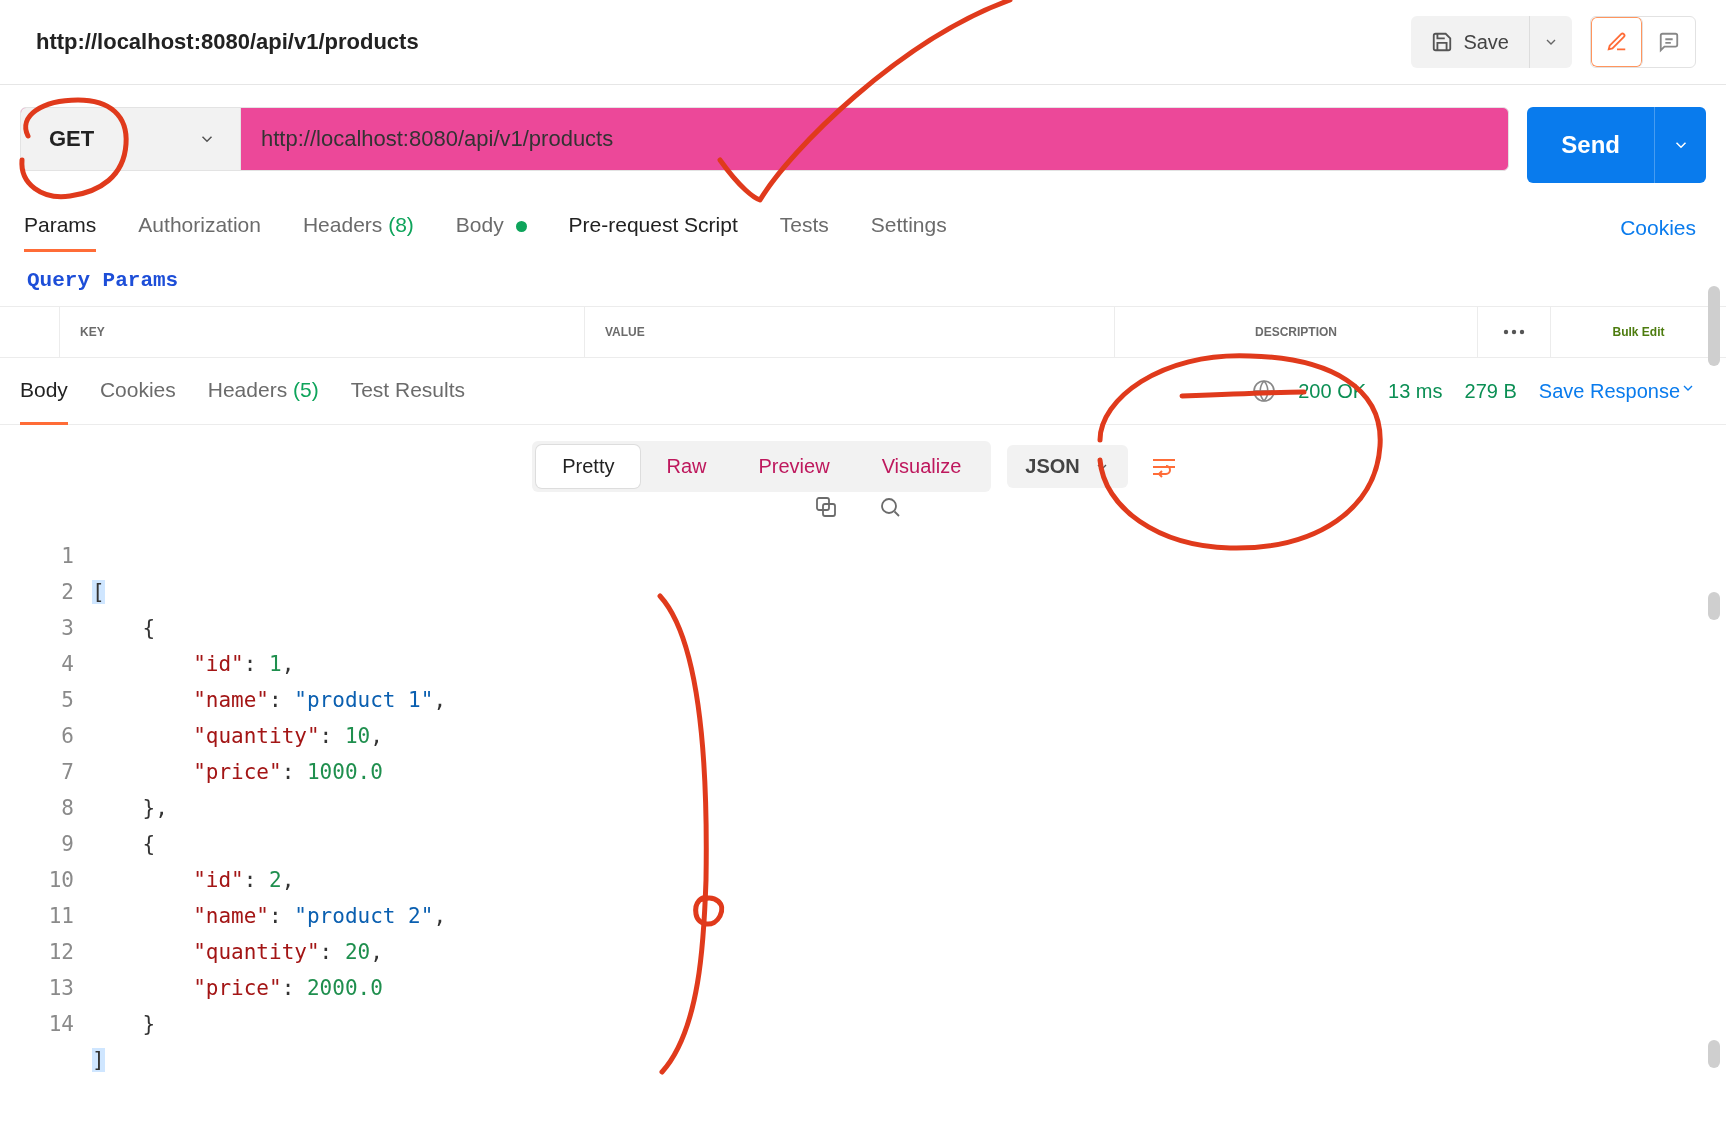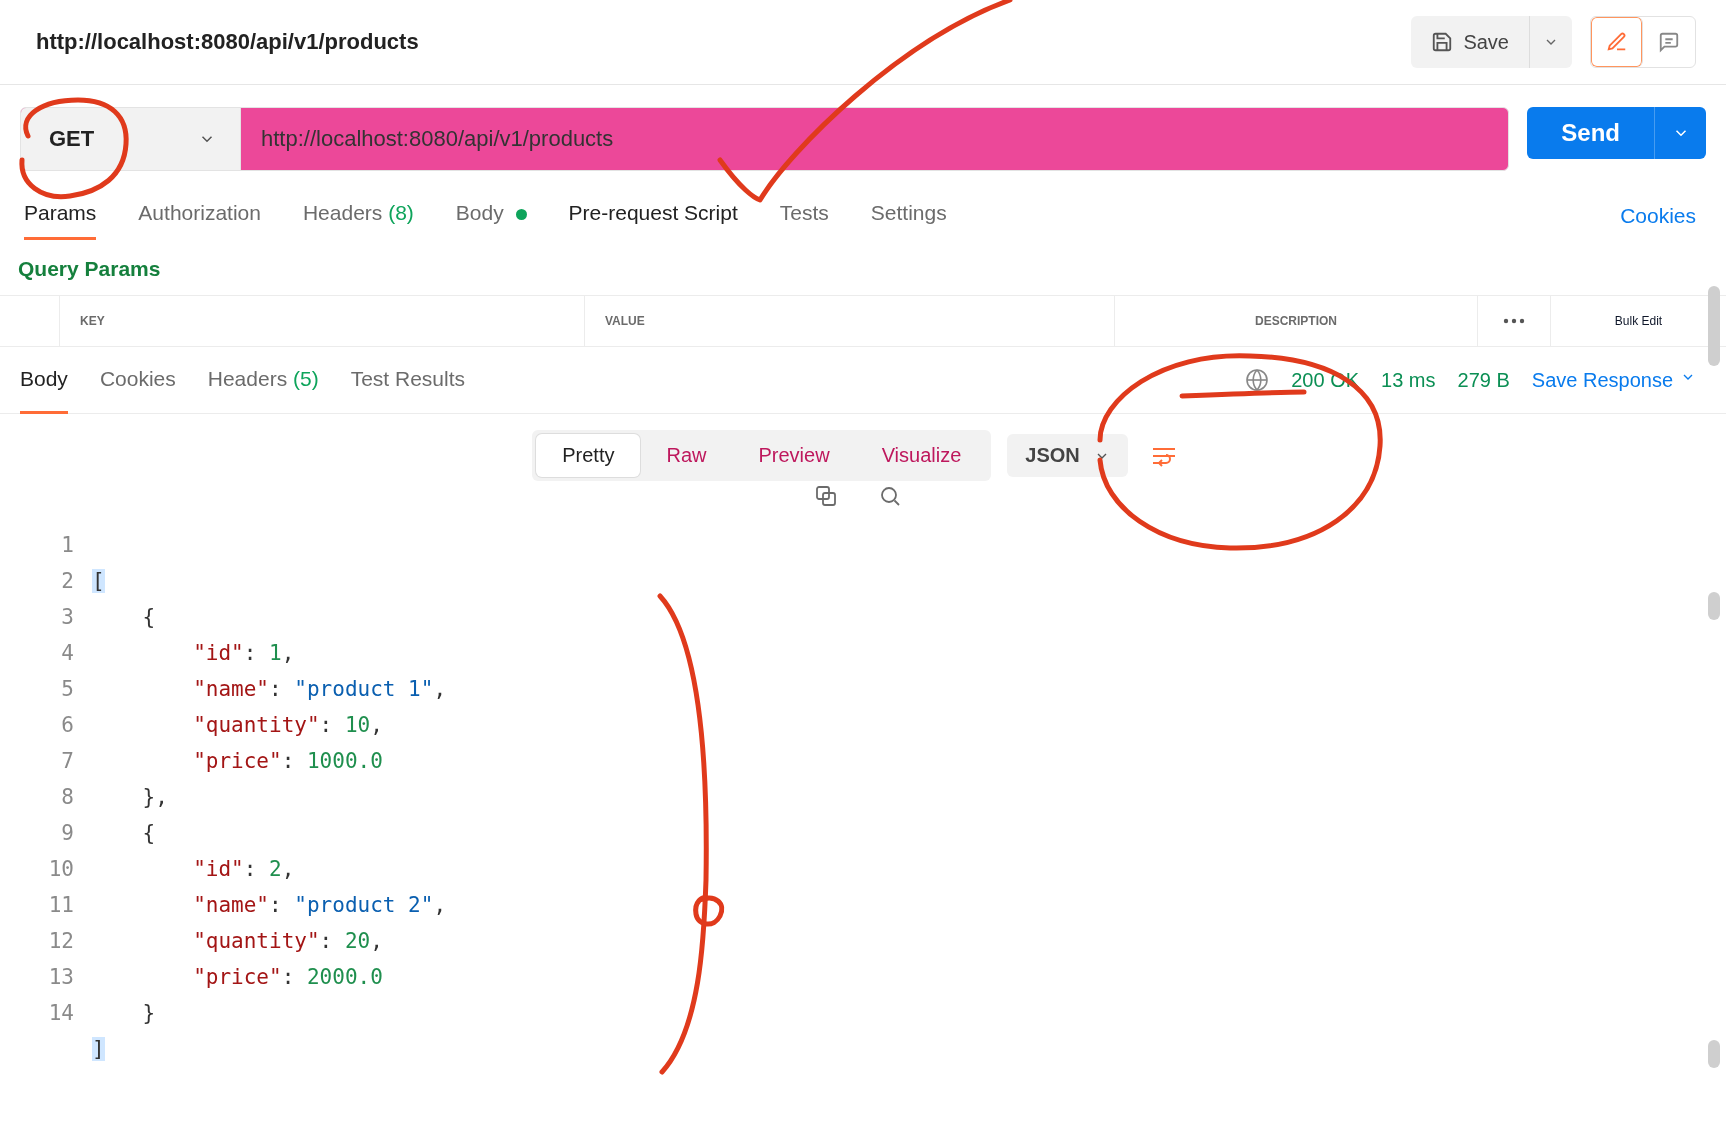--- a/index.html
+++ b/index.html
@@ -95,21 +95,21 @@
     display:flex; align-items:center;
     padding: 0 20px;
     font-size:22px;
     color:#333;
   }
   .send-group {
     display:flex;
     background:#097bed;
     border-radius:6px;
     color:#fff;
-    height:52px;
+    height:76px;
     overflow:hidden;
   }
   .send-btn {
     display:flex; align-items:center;
     padding: 0 34px;
     font-size:24px;
     font-weight:700;
   }
   .send-chevron {
     width:52px;
@@ -143,41 +143,42 @@
   .req-tab.also-dark { color:#222; }
   .header-count { color:#0ea45b; }
   .body-dot {
     display:inline-block; width:11px; height:11px; border-radius:50%;
     background:#0ea45b; margin-left:6px; vertical-align:middle;
   }
   .cookies-link { color:#097bed; font-size:21px; font-weight:500; }
 
   
   .qp-title {
-    padding: 18px 0 14px 18px;
+    padding: 18px 0 14px 27px;
     font-size:21px;
     font-weight:600;
-    color:#15803d;
+    color:#1d4ed8;
+    font-family:Liberation Mono, monospace;
   }
   .qp-header {
     display:flex;
     border-top:1px solid #ececec;
     border-bottom:1px solid #ececec;
     background:#fff;
     font-size:12px;
     font-weight:600;
     color:#6b6b6b;
   }
   .qp-cell { padding: 18px 20px; border-right:1px solid #ececec;}
   .qp-checkbox { width:60px; }
   .qp-key { width:525px; }
   .qp-value { width:530px; }
   .qp-desc { flex:1; border-right:none;text-align:center; }
   .qp-more { width:74px; display:flex; align-items:center; justify-content:center; border-left:1px solid #ececec; border-right:1px solid #ececec;}
-  .qp-bulk { width:175px; display:flex; align-items:center; justify-content:center; color:#0f172a; font-weight:400;}
+  .qp-bulk { width:175px; display:flex; align-items:center; justify-content:center; color:#4d7c0f; font-weight:700;}
 
   
   .resp-hdr {
     display:flex;
     align-items:center;
     justify-content:space-between;
     padding: 10px 30px 10px 20px;
     border-bottom:1px solid #ececec;
   }
   .resp-tabs { display:flex; gap:32px; }
@@ -194,21 +195,21 @@
   .resp-tab.active::after {
     content:"";
     position:absolute; left:0; right:0; bottom:-11px; height:3px;
     background:#ff6c37;
   }
   .resp-status {
     display:flex; align-items:center; gap:22px;
     font-size:20px;
   }
   .status-green { color:#0b8f54; }
-  .save-resp { color:#097bed; font-weight:500; display:flex; align-items:flex-start; gap:7px;}
+  .save-resp { color:#097bed; font-weight:500; display:flex; align-items:flex-start; gap:0;}
 
   
   .body-toolbar {
     display:flex;
     align-items:center;
     justify-content:space-between;
     padding: 16px 30px 16px 20px;
     flex-direction: column;
   }
   .view-seg {

